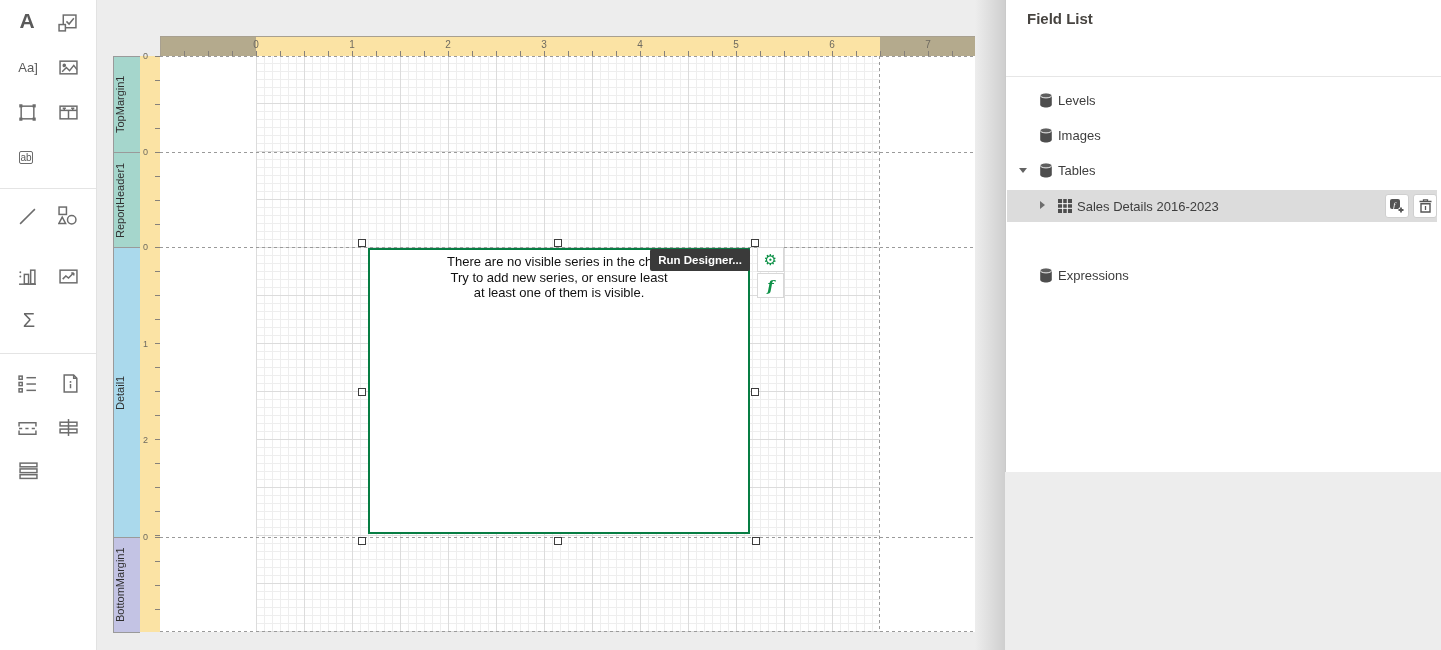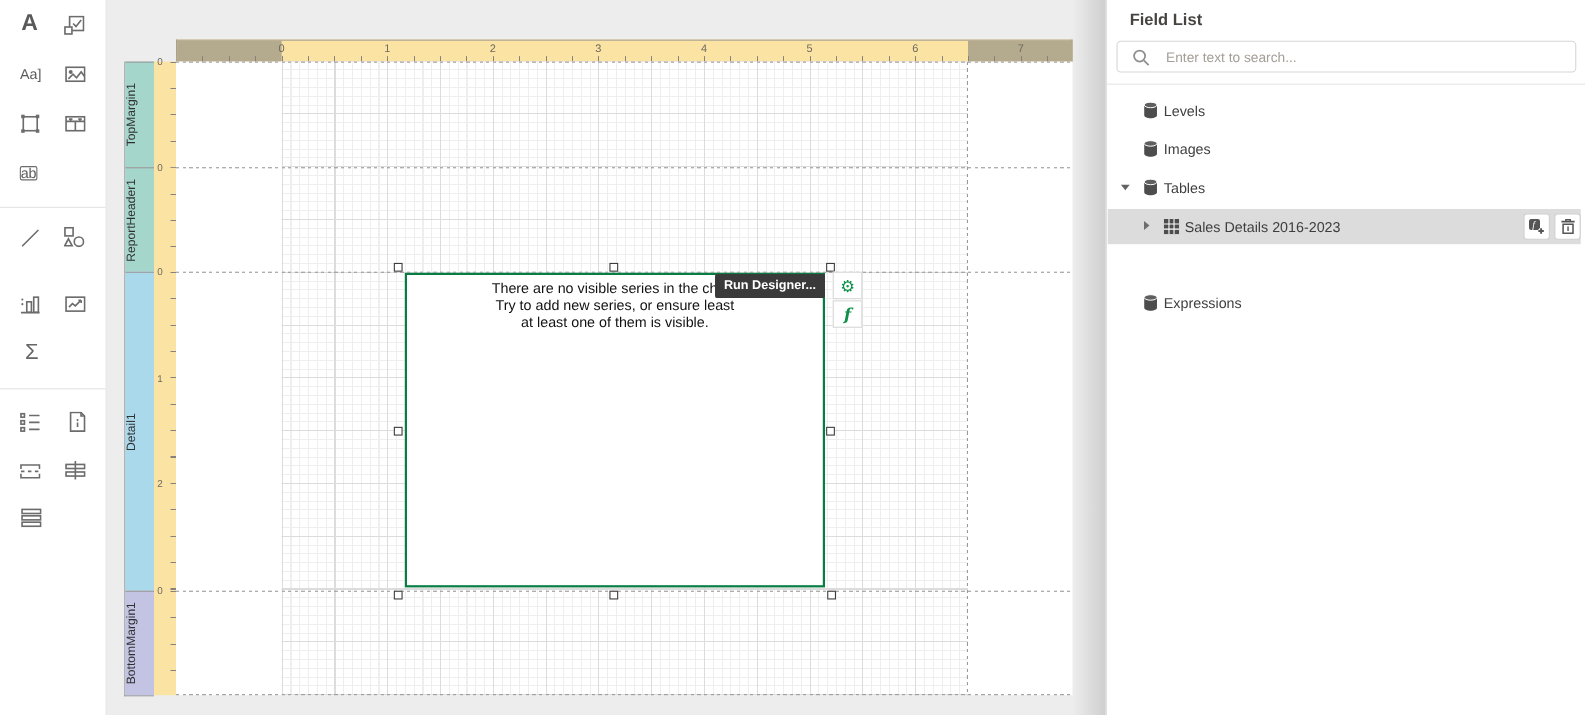--- a/index.html
+++ b/index.html
@@ -6,21 +6,21 @@
   body { font-family:"Liberation Sans", sans-serif; }
   .screen { position:relative; width:1441px; height:650px; background:#ededed; overflow:hidden; }
 
   
   .toolbox { position:absolute; left:0; top:0; width:97px; height:650px; background:#fff; border-right:1px solid #e2e2e2; }
   .tbx { position:absolute; width:20px; height:20px; display:flex; align-items:center; justify-content:center; color:#5d5d5d; }
   .tbx svg { stroke:#6c6c6c; fill:none; stroke-width:1.4; }
   .tbx-div { position:absolute; left:0; width:96px; height:1px; background:#e4e4e4; }
   .glyphA { font-size:21px; font-weight:bold; color:#5a5a5a; }
   .glyphAa { font-size:13px; color:#5a5a5a; white-space:nowrap; }
-  .ab-box { border:1px solid #6c6c6c; border-radius:2px; font-size:13px; line-height:11px; padding:0 0; color:#5a5a5a; }
+  .ab-box { border:1px solid #6c6c6c; border-radius:2px; font-size:10px; line-height:11px; padding:0 0; color:#5a5a5a; }
   .glyphSigma { font-size:20px; color:#666; }
 
   
   .hruler { position:absolute; left:160px; top:36px; width:815px; height:20px; background:#fbe3a4; border:1px solid #a8a090; border-bottom:none; }
   .hr-dark { position:absolute; top:0; height:100%; background:#b4aa8d; }
   .hr-ticks { position:absolute; left:0; bottom:0; width:100%; height:5px;
       background:repeating-linear-gradient(90deg, transparent 0 23px, #86817a 23px 24px); }
   .hr-num { position:absolute; top:2px; transform:translateX(-50%); font-size:10px; color:#6e6a60; }
   .vruler { position:absolute; left:140px; top:56px; width:20px; height:576px; background:#fbe3a4; }
   .vr-ticks { position:absolute; right:0; width:5px;
@@ -53,21 +53,21 @@
   .chart-msg { position:absolute; left:0; top:4px; width:100%; text-align:center; font-size:13px; line-height:15.5px; color:#111; }
   .handle { position:absolute; width:8px; height:8px; background:#fff; border:1px solid #3d3d3d; }
   .run-btn { position:absolute; left:490px; top:193px; width:100px; height:22px; background:#3a3a3a; border-radius:2px;
       color:#fff; font-size:11.5px; font-weight:bold; display:flex; align-items:center; justify-content:center; }
   .tag-btn { position:absolute; left:597px; width:27px; height:25px; background:#fff; border:1px solid #d8d8d8;
       display:flex; align-items:center; justify-content:center; }
   .gear { font-family:"DejaVu Sans", sans-serif; font-size:15px; color:#0d9147; }
   .fscript { font-family:"DejaVu Serif", serif; font-style:italic; font-weight:bold; font-size:15px; color:#0d9147; }
 
   
-  .panel { position:absolute; left:1005px; top:0; width:436px; height:650px; background:#fff; border-left:1px solid #cacaca; }
+  .panel { position:absolute; left:1005px; top:0; width:436px; height:472px; background:#fff; border-left:1px solid #cacaca; }
   .panel-title { position:absolute; left:21px; top:10px; font-size:15px; font-weight:700; color:#474440; }
   .search-box { position:absolute; left:9px; top:37px; width:418px; height:29px; border:1px solid #d6d6d6; border-radius:4px; background:#fff; }
   .search-box svg { position:absolute; left:13px; top:6px; }
   .search-box input { position:absolute; left:44px; top:1px; width:360px; height:25px; border:none; outline:none;
       font-size:12.5px; color:#555; font-family:"Liberation Sans", sans-serif; }
   .search-box input::placeholder { color:#a49e97; opacity:1; }
   .panel-div { position:absolute; left:0; top:76px; width:436px; height:1px; background:#e6e6e6; }
   .trow { position:absolute; left:0; width:436px; height:24px; }
   .trow .lbl { position:absolute; left:52px; top:4px; font-size:13px; color:#3e3e3e; }
   .cyl { position:absolute; left:33px; top:3px; }
@@ -282,27 +282,20 @@
     <div class="tag-btn" style="top:217px;">
         <span class="fscript">f</span>
       </div>
   </div>
 
   <div class="shadow-r"></div>
 
   <div class="panel">
     <div class="panel-title">Field List</div>
 
-    <div class="search-box">
-      <svg width="17" height="17" viewBox="0 0 17 17">
-          <circle cx="7" cy="7" r="5" fill="none" stroke="#8f8f8f" stroke-width="1.6"></circle>
-          <line x1="10.8" y1="10.8" x2="15.2" y2="15.2" stroke="#8f8f8f" stroke-width="1.6"></line>
-        </svg>
-      <input type="text" placeholder="Enter text to search..." style="">
-    </div>
     <div class="panel-div"></div>
 
     <div class="trow" style="top:89px;">
       <svg class="cyl" width="14" height="17" viewBox="0 0 14 17">
           <path d="M1.2 3.4v9.4c0 1.5 2.6 2.7 5.8 2.7s5.8-1.2 5.8-2.7V3.4z" fill="#4d4d4d"></path>
           <ellipse cx="7" cy="3.4" rx="5.8" ry="2.5" fill="#5f5f5f" stroke="#fff" stroke-width="0.9"></ellipse>
         </svg>
       <span class="lbl">Levels</span>
     </div>
     <div class="trow" style="top:124px;">

